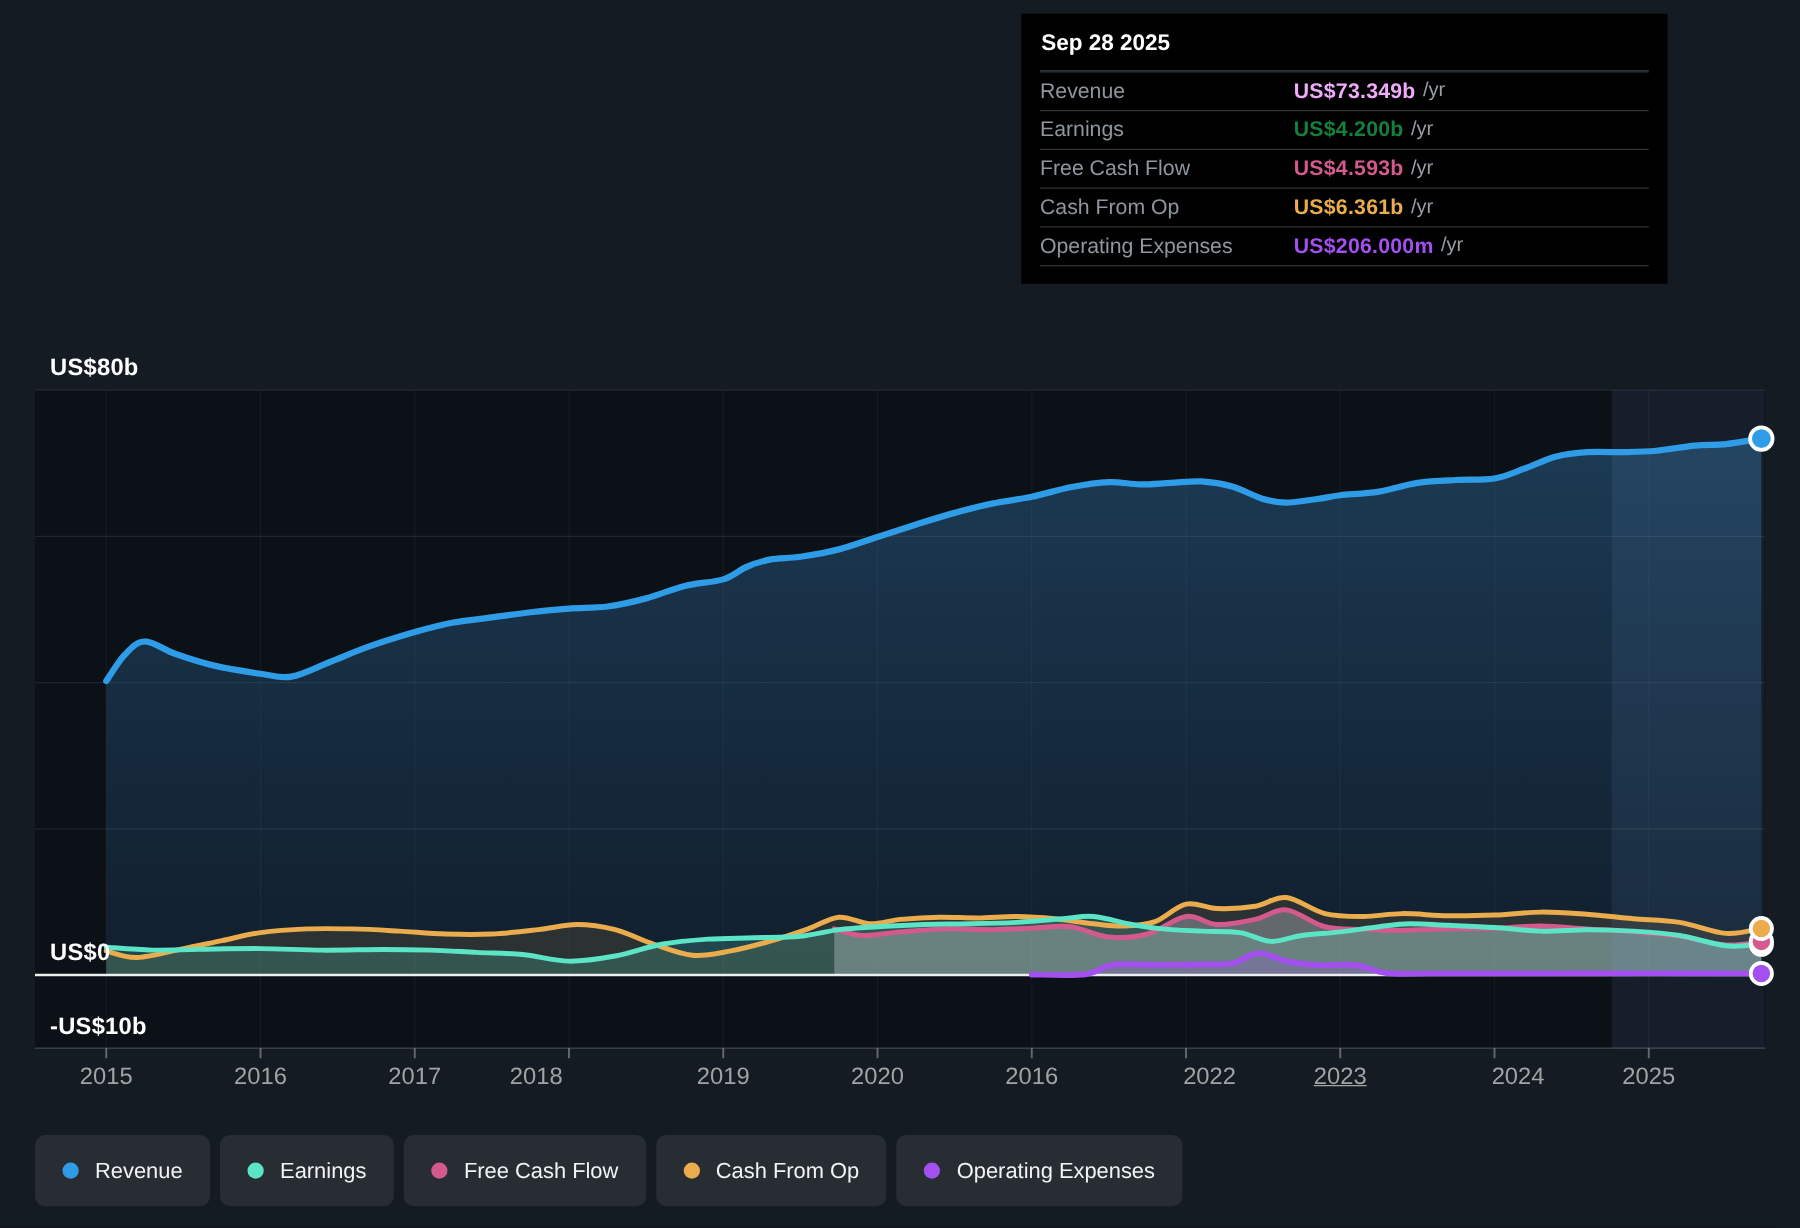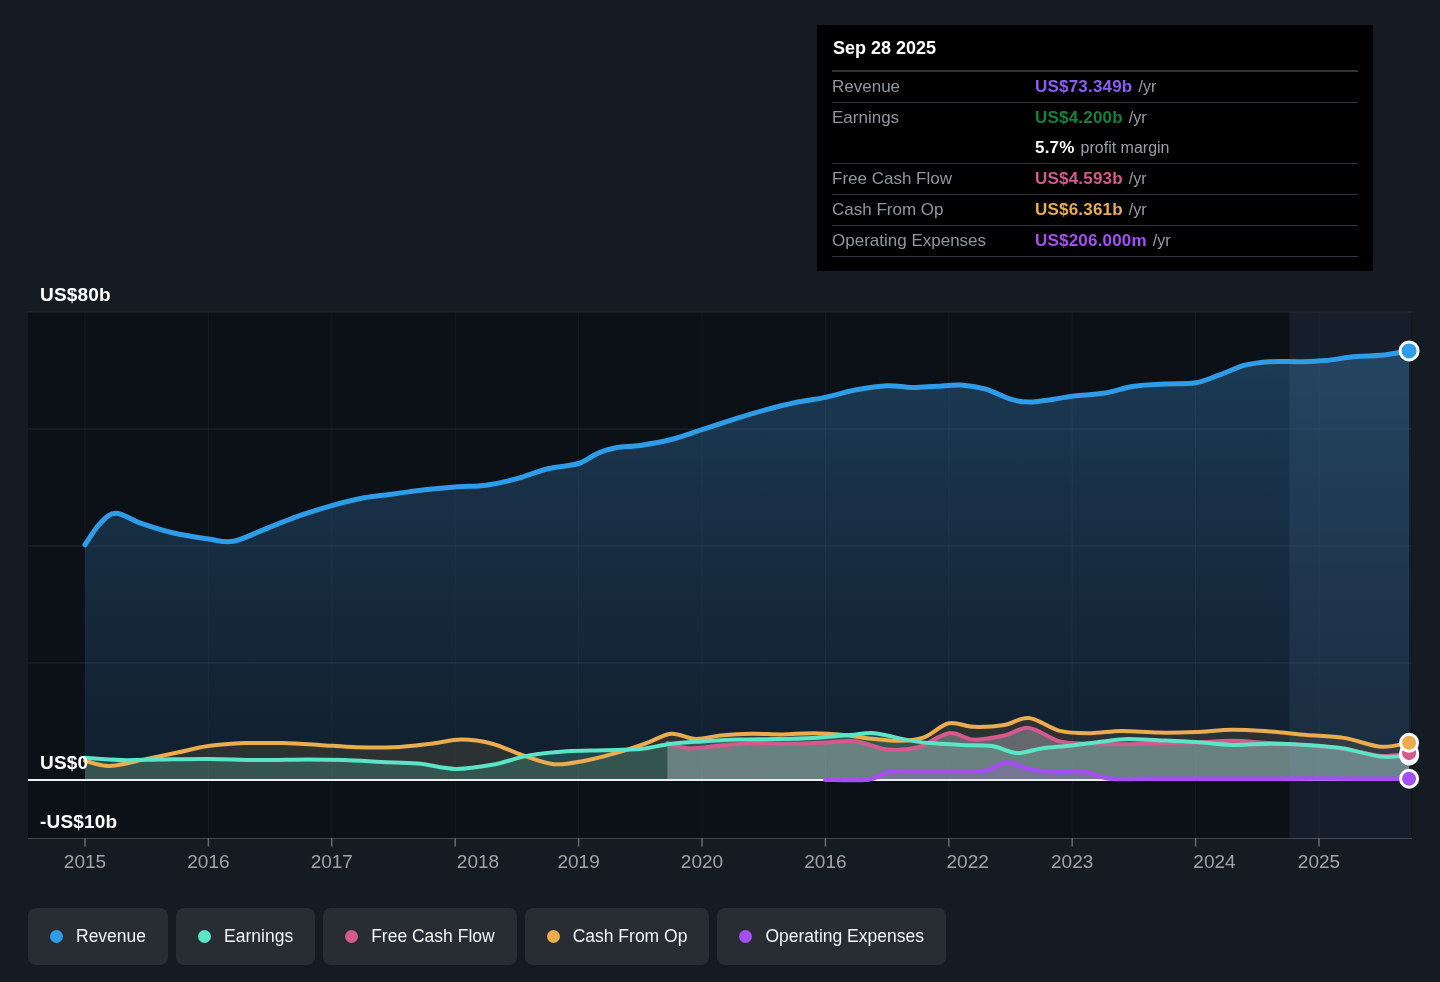--- a/index.html
+++ b/index.html
@@ -12,21 +12,21 @@
   #chart-svg{position:absolute;left:0;top:0;}
 
   
   .y-label{position:absolute;left:40px;font-size:19px;font-weight:700;color:#FFFFFF;letter-spacing:.2px;}
   
   .x-label{position:absolute;width:80px;margin-left:-40px;text-align:center;top:851px;
            font-size:19px;color:#a3a3a3;font-weight:500;}
 
   
   .tooltip{
-    position:absolute;left:817px;top:25px;width:556px;box-sizing:border-box;
+    position:absolute;left:817px;top:11px;width:517px;box-sizing:border-box;
     background:#000000;padding:0 15px 14px 15px;
   }
   .tooltip .t-title{
     font-size:18px;font-weight:700;color:#FFFFFF;
     padding:13px 1px 11px 1px;border-bottom:1px solid #2F343A;
   }
   .t-row{display:flex;align-items:center;height:30px;border-top:1px solid #2F343A;}
   .t-row:first-of-type{border-top:none;}
   .t-row.no-sep{border-top:none;}
   .t-row.last{border-bottom:1px solid #2F343A;}
@@ -108,50 +108,45 @@
   <div id="y-labels">
       <div class="y-label" style="top: 284px;">US$80b</div>
       <div class="y-label" style="top: 752px;">US$0</div>
       <div class="y-label" style="top: 810.5px;">-US$10b</div>
     </div>
 
   <div id="x-labels">
       <div class="x-label" style="left: 85px;">2015</div>
       <div class="x-label" style="left: 208.4px;">2016</div>
       <div class="x-label" style="left: 331.8px;">2017</div>
-      <div class="x-label" style="left: 478px;">2018</div>
+      <div class="x-label" style="left: 429px;">2018</div>
       <div class="x-label" style="left: 578.6px;">2019</div>
       <div class="x-label" style="left: 702px;">2020</div>
       <div class="x-label" style="left: 825.4px;">2016</div>
       <div class="x-label" style="left: 948.8px; text-align: right;">2022</div>
-      <div class="x-label" style="left: 1072.2px;">2023</div>
+      <div class="x-label" style="left: 1072.2px; text-decoration: underline;">2023</div>
       <div class="x-label" style="left: 1195.6px; text-align: right;">2024</div>
       <div class="x-label" style="left: 1319px;">2025</div>
     </div>
 
   <div class="tooltip">
     <div class="t-title">Sep 28 2025</div>
 
     <div class="t-row">
       <div class="t-label">Revenue</div>
-      <span class="t-value" style="color: #8b5cf6;">US$73.349b</span>
+      <span class="t-value" style="color: #f0abfc;">US$73.349b</span>
       <span class="t-unit">/yr</span>
     </div>
 
     <div class="t-row">
       <div class="t-label">Earnings</div>
       <span class="t-value" style="color: #15803d;">US$4.200b</span>
       <span class="t-unit">/yr</span>
     </div>
 
-    <div class="t-row no-sep">
-      <div class="t-label"></div>
-      <span class="t-value white-val">5.7%</span>
-      <span class="t-unit">profit margin</span>
-    </div>
 
     <div class="t-row">
       <div class="t-label">Free Cash Flow</div>
       <span class="t-value" style="color: rgb(212, 89, 140);">US$4.593b</span>
       <span class="t-unit">/yr</span>
     </div>
 
     <div class="t-row">
       <div class="t-label">Cash From Op</div>
       <span class="t-value" style="color: rgb(235, 172, 78);">US$6.361b</span>

